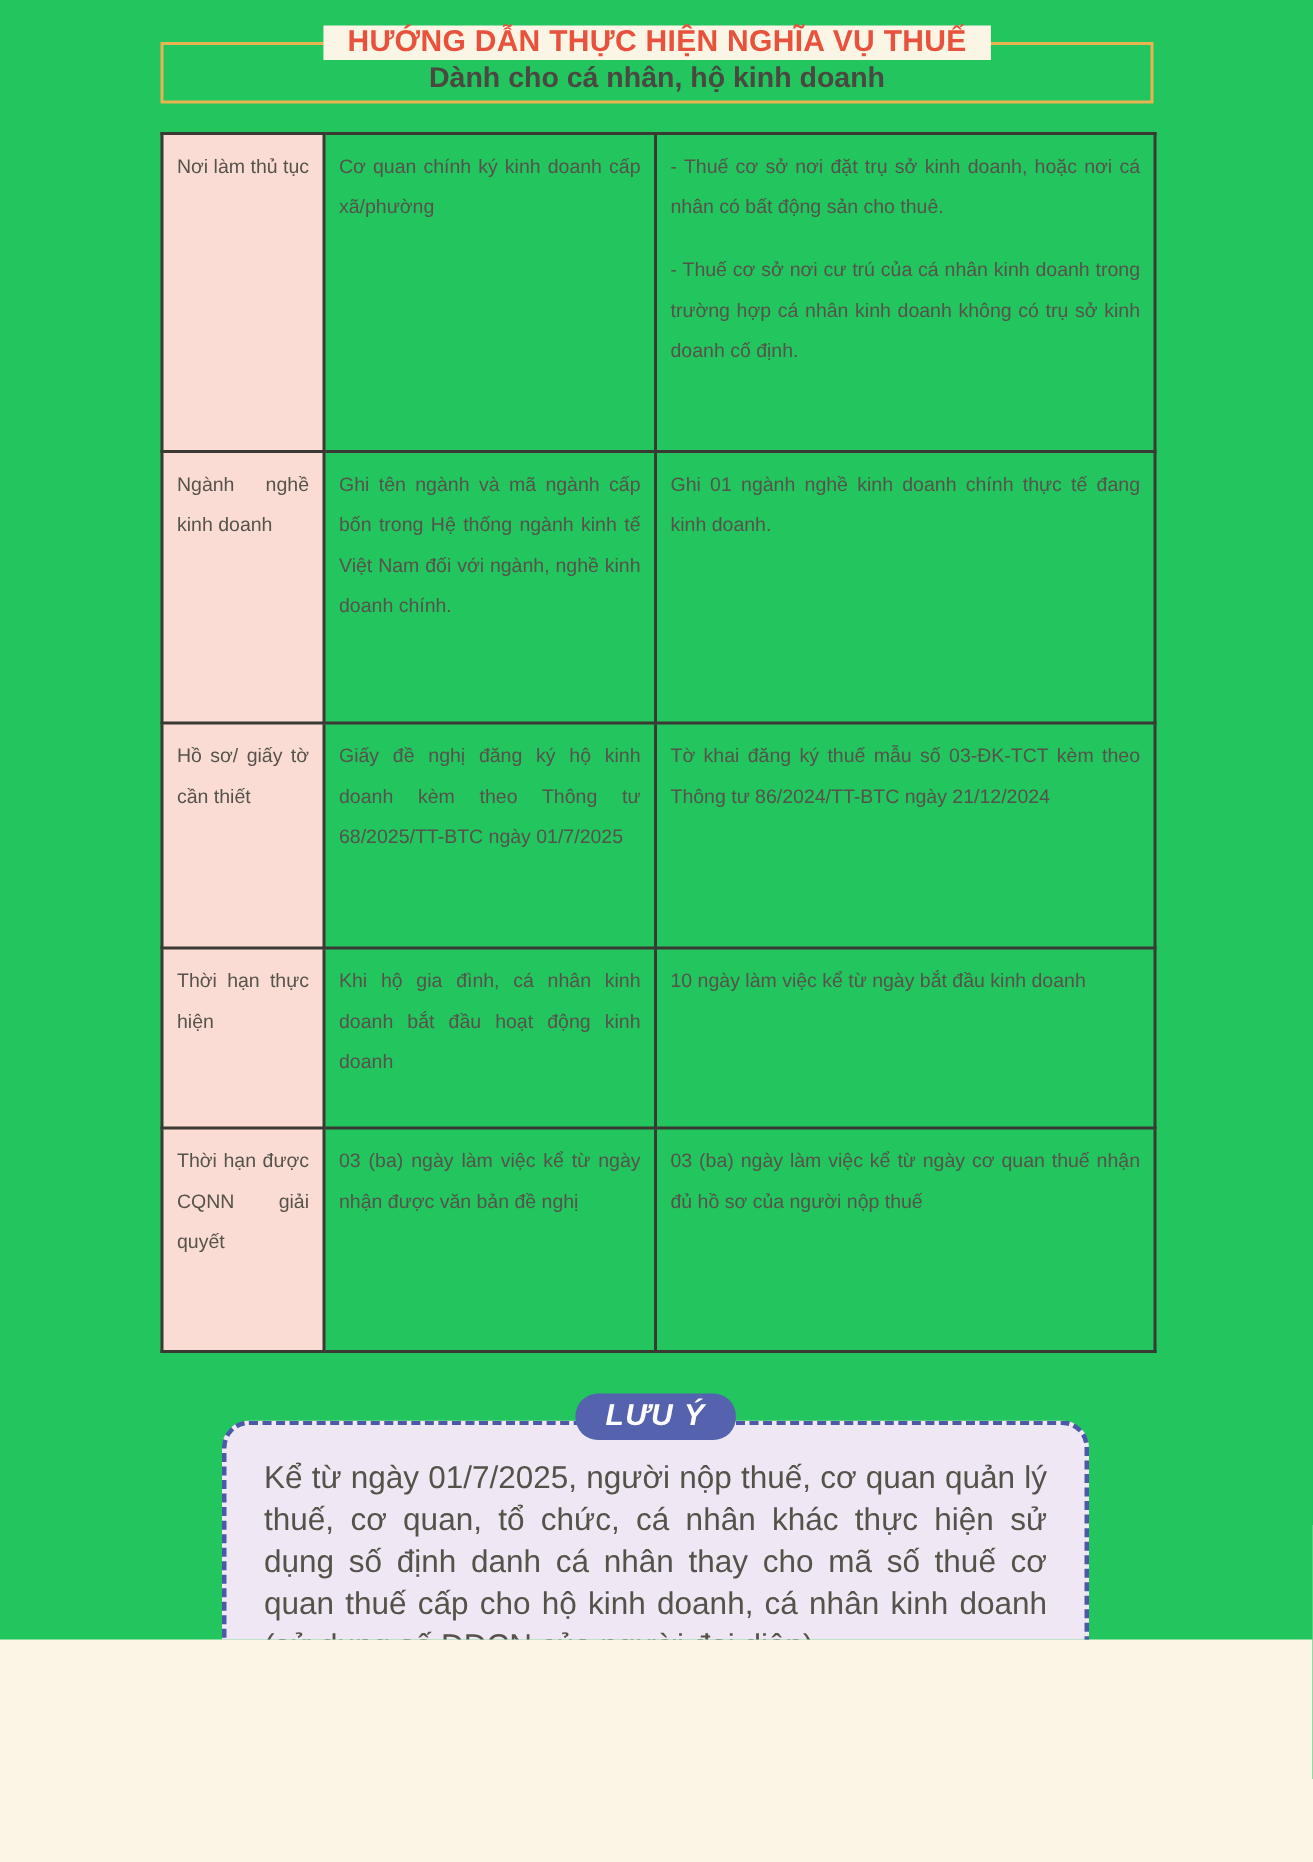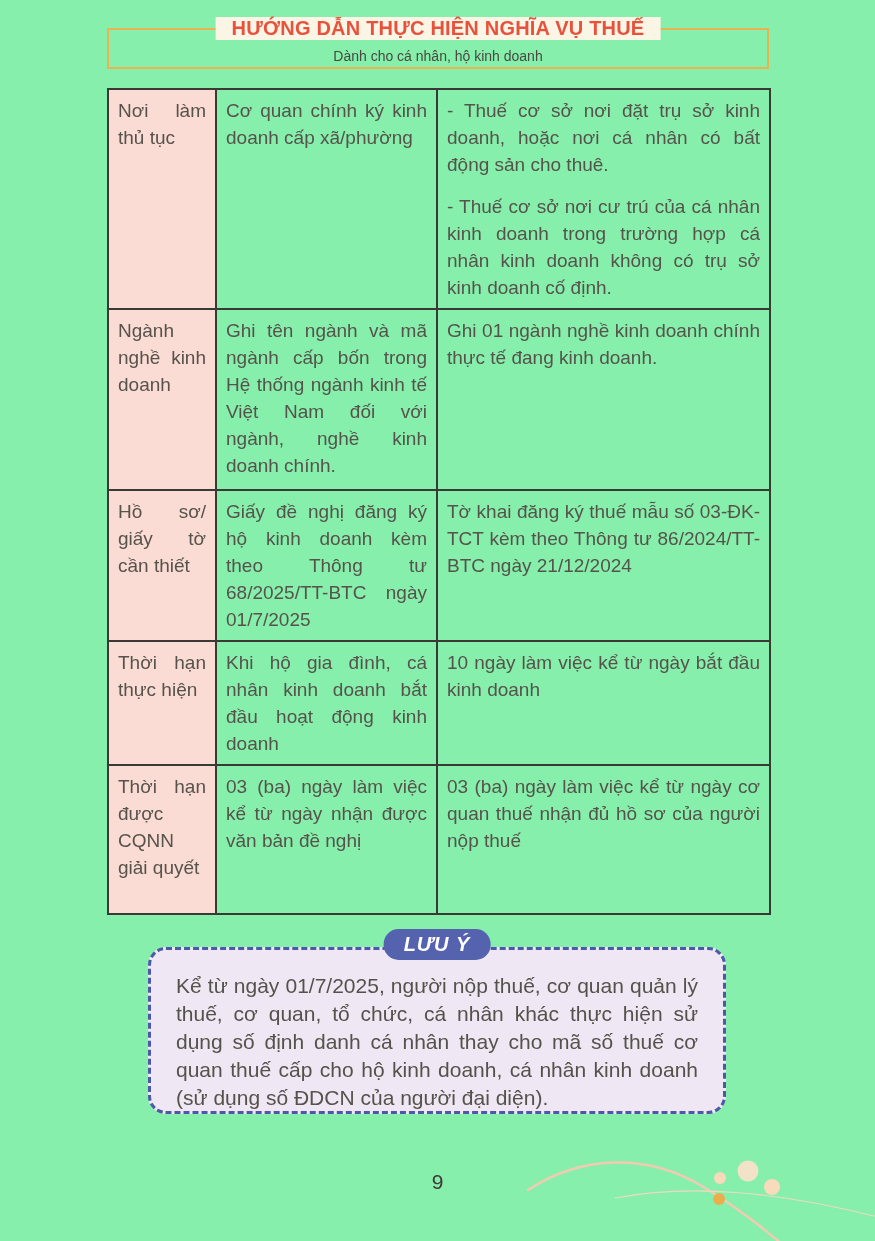--- a/index.html
+++ b/index.html
@@ -1,50 +1,50 @@
 <!DOCTYPE html>
 <html lang="vi"><head>
 <meta charset="utf-8">
 <style>
   html,body{margin:0;padding:0;}
   body{background:#FAF5E5;}
   .page{
     position:relative;
-    width:875px;height:1241px;
-    background:#86efac;
+    width:875px;height:1093px;
+    background:#22c55e;
     overflow:hidden;
     font-family:"Liberation Sans","DejaVu Sans",sans-serif;
     color:#56534B;
   }
 
   
   .header-frame{
     position:absolute;left:107px;top:28px;width:658px;height:37px;
     border:2px solid #E9B351;
   }
   .header-title{
     position:absolute;top:-13px;left:50%;transform:translateX(-50%);
     background:#FAF5E5;padding:0 16px;white-space:nowrap;
     font-size:20px;font-weight:bold;color:#E8513C;letter-spacing:.2px;
   }
   .header-subtitle{
     position:absolute;bottom:3px;left:0;width:100%;text-align:center;
-    font-size:14px;font-weight:400;color:#4A4840;
+    font-size:19px;font-weight:700;color:#4A4840;
   }
 
   
   table.info{
     position:absolute;left:107px;top:88px;width:662px;
     border-collapse:collapse;table-layout:fixed;
   }
   table.info td{
     border:2px solid #3B3934;
     vertical-align:top;
     padding:7px 9px;
-    font-size:19px;line-height:27px;
+    font-size:13px;line-height:27px;
     color:#56534B;
     text-align:justify;
   }
   table.info col.c1{width:108px;}
   table.info col.c2{width:221px;}
   table.info col.c3{width:333px;}
   td.label-cell{
     background:#FBDCD4;
     text-align:left;
     padding:8px 6px 8px 10px;

